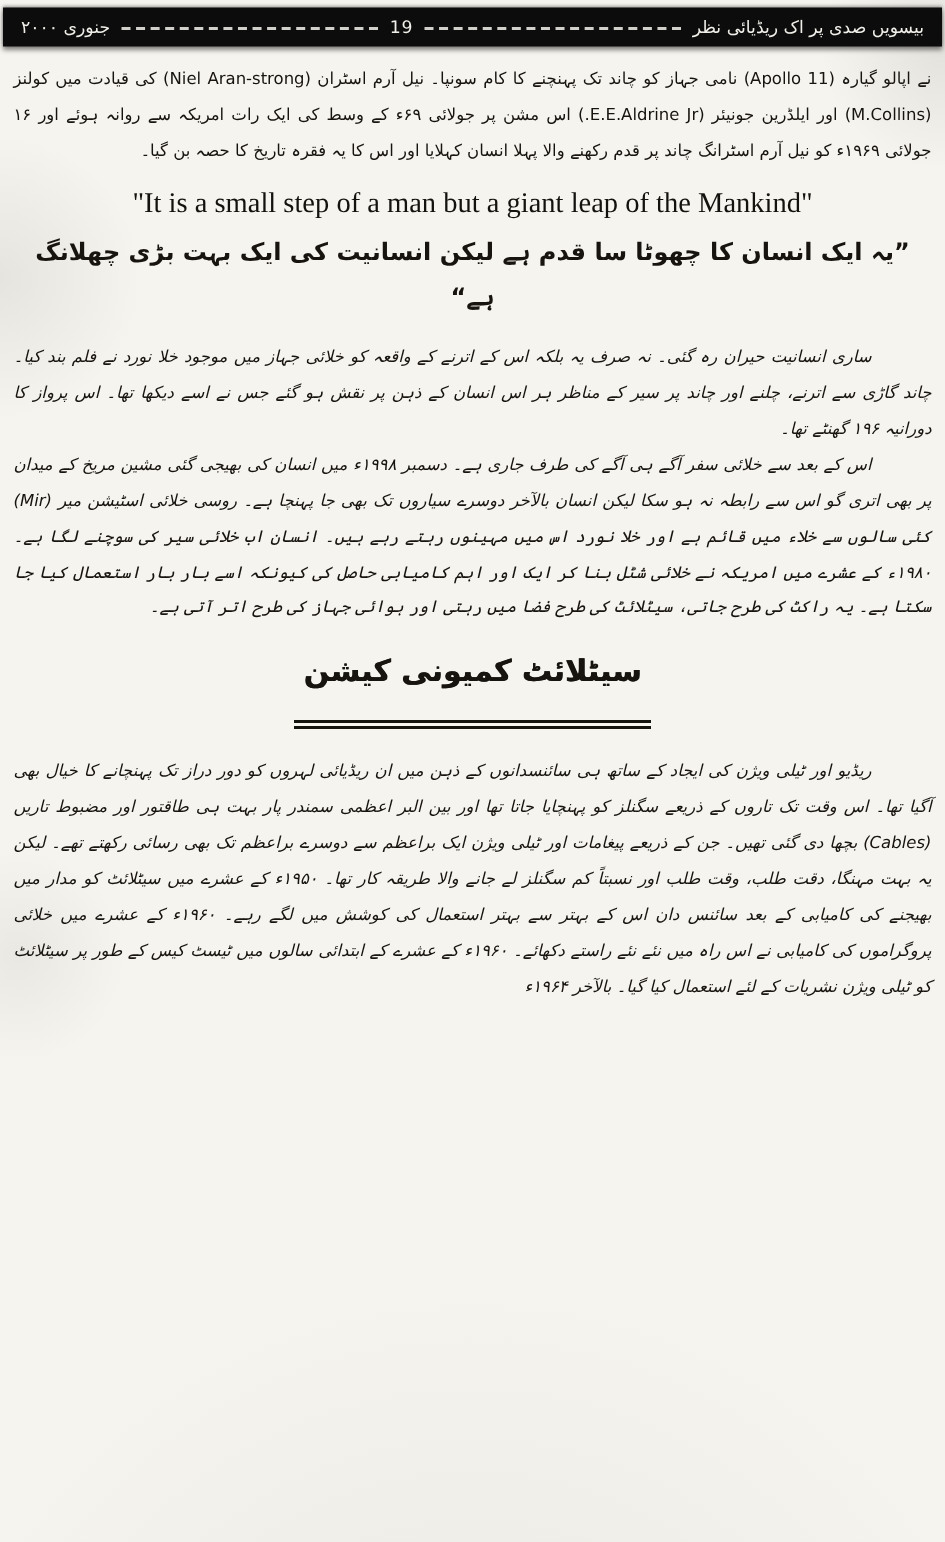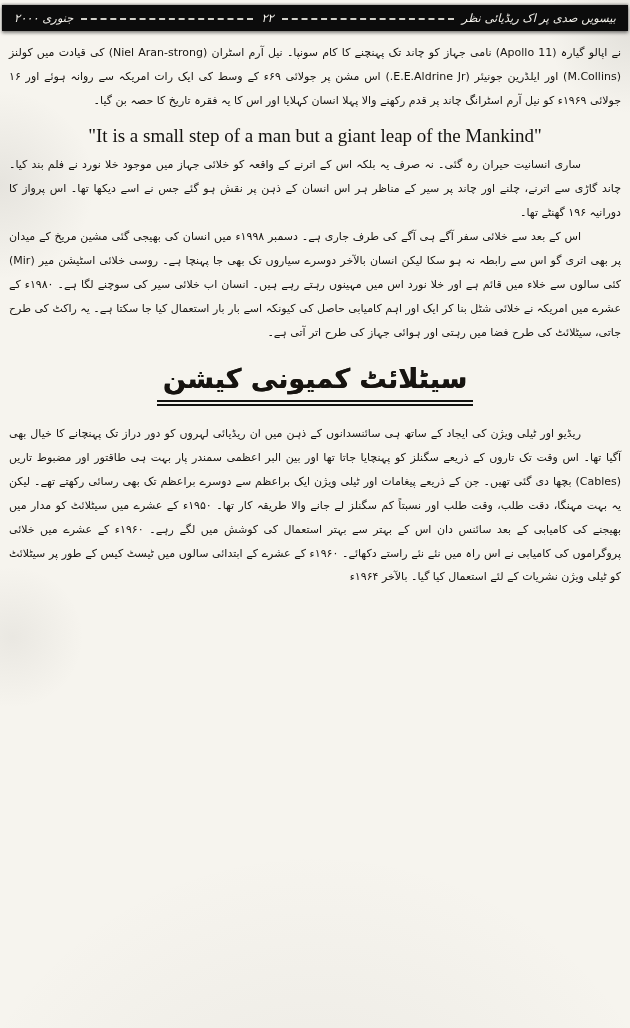--- a/index.html
+++ b/index.html
@@ -39,35 +39,35 @@
   .header-bar .dash-line {
     flex: 1 1 auto;
     border-top: 2px dashed #e8e6df;
     height: 0;
     margin-top: 2px;
     opacity: 0.9;
   }
   .header-title, .header-page-number, .header-date {
     flex: 0 0 auto;
     letter-spacing: 0.5px;
-    font-style: italic;
   }
   
   .content {
     padding: 0 9px;
   }
   p.body-para {
     margin: 0;
     font-size: 11px;
     line-height: 2.18;
     text-align: justify;
     text-justify: inter-word;
   }
   p.body-para.indent {
     text-indent: 40px;
+    font-style: italic;
   }
   .quote-en {
     margin: 12px 0 6px 0;
     text-align: center;
     font-family: "Liberation Serif", serif;
     font-size: 19px;
     color: #14120f;
     direction: ltr;
   }
   .quote-ur {
@@ -77,47 +77,48 @@
     font-weight: 700;
     line-height: 1.9;
   }
   
   .section-heading {
     margin: 18px 0 16px 0;
     text-align: center;
   }
   .section-heading span {
     display: inline-block;
-    font-size: 27px;
+    font-size: 20px;
     font-weight: 800;
     letter-spacing: 1px;
-    padding: 0 6px 6px 6px;
+    padding: 0 6px 21px 6px;
     border-bottom: 6px double #131310;
     text-shadow: 0.4px 0 0 #131310;
   }
 </style>
 </head>
 <body>
 
 <div class="page">
 
   <div class="header-bar">
     <span class="header-title">بیسویں صدی پر اک ریڈیائی نظر</span>
     <span class="dash-line"></span>
-    <span class="header-page-number">۲۲</span>
+    <span class="header-page-number">19</span>
     <span class="dash-line"></span>
     <span class="header-date">جنوری ۲۰۰۰</span>
   </div>
 
   <div class="content">
 
     <p class="body-para">نے اپالو گیارہ (Apollo 11) نامی جہاز کو چاند تک پہنچنے کا کام سونپا۔ نیل آرم اسٹران (Niel Aran-strong) کی قیادت میں کولنز (M.Collins) اور ایلڈرین جونیئر (E.E.Aldrine Jr.) اس مشن پر جولائی ۶۹ء کے وسط کی ایک رات امریکہ سے روانہ ہوئے اور ۱۶ جولائی ۱۹۶۹ء کو نیل آرم اسٹرانگ چاند پر قدم رکھنے والا پہلا انسان کہلایا اور اس کا یہ فقرہ تاریخ کا حصہ بن گیا۔</p>
 
     <p class="quote-en">"It is a small step of a man but a giant leap of the Mankind"</p>
 
+    <p class="quote-ur">”یہ ایک انسان کا چھوٹا سا قدم ہے لیکن انسانیت کی ایک بہت بڑی چھلانگ ہے“</p>
 
     <p class="body-para indent">ساری انسانیت حیران رہ گئی۔ نہ صرف یہ بلکہ اس کے اترنے کے واقعہ کو خلائی جہاز میں موجود خلا نورد نے فلم بند کیا۔ چاند گاڑی سے اترنے، چلنے اور چاند پر سیر کے مناظر ہر اس انسان کے ذہن پر نقش ہو گئے جس نے اسے دیکھا تھا۔ اس پرواز کا دورانیہ ۱۹۶ گھنٹے تھا۔</p>
 
     <p class="body-para indent">اس کے بعد سے خلائی سفر آگے ہی آگے کی طرف جاری ہے۔ دسمبر ۱۹۹۸ء میں انسان کی بھیجی گئی مشین مریخ کے میدان پر بھی اتری گو اس سے رابطہ نہ ہو سکا لیکن انسان بالآخر دوسرے سیاروں تک بھی جا پہنچا ہے۔ روسی خلائی اسٹیشن میر (Mir) کئی سالوں سے خلاء میں قائم ہے اور خلا نورد اس میں مہینوں رہتے رہے ہیں۔ انسان اب خلائی سیر کی سوچنے لگا ہے۔ ۱۹۸۰ء کے عشرے میں امریکہ نے خلائی شٹل بنا کر ایک اور اہم کامیابی حاصل کی کیونکہ اسے بار بار استعمال کیا جا سکتا ہے۔ یہ راکٹ کی طرح جاتی، سیٹلائٹ کی طرح فضا میں رہتی اور ہوائی جہاز کی طرح اتر آتی ہے۔</p>
 
     <div class="section-heading">
       <span>سیٹلائٹ کمیونی کیشن</span>
     </div>
 
     <p class="body-para indent">ریڈیو اور ٹیلی ویژن کی ایجاد کے ساتھ ہی سائنسدانوں کے ذہن میں ان ریڈیائی لہروں کو دور دراز تک پہنچانے کا خیال بھی آگیا تھا۔ اس وقت تک تاروں کے ذریعے سگنلز کو پہنچایا جاتا تھا اور بین البر اعظمی سمندر پار بہت ہی طاقتور اور مضبوط تاریں (Cables) بچھا دی گئی تھیں۔ جن کے ذریعے پیغامات اور ٹیلی ویژن ایک براعظم سے دوسرے براعظم تک بھی رسائی رکھتے تھے۔ لیکن یہ بہت مہنگا، دقت طلب، وقت طلب اور نسبتاً کم سگنلز لے جانے والا طریقہ کار تھا۔ ۱۹۵۰ء کے عشرے میں سیٹلائٹ کو مدار میں بھیجنے کی کامیابی کے بعد سائنس دان اس کے بہتر سے بہتر استعمال کی کوشش میں لگے رہے۔ ۱۹۶۰ء کے عشرے میں خلائی پروگراموں کی کامیابی نے اس راہ میں نئے نئے راستے دکھائے۔ ۱۹۶۰ء کے عشرے کے ابتدائی سالوں میں ٹیسٹ کیس کے طور پر سیٹلائٹ کو ٹیلی ویژن نشریات کے لئے استعمال کیا گیا۔ بالآخر ۱۹۶۴ء</p>

